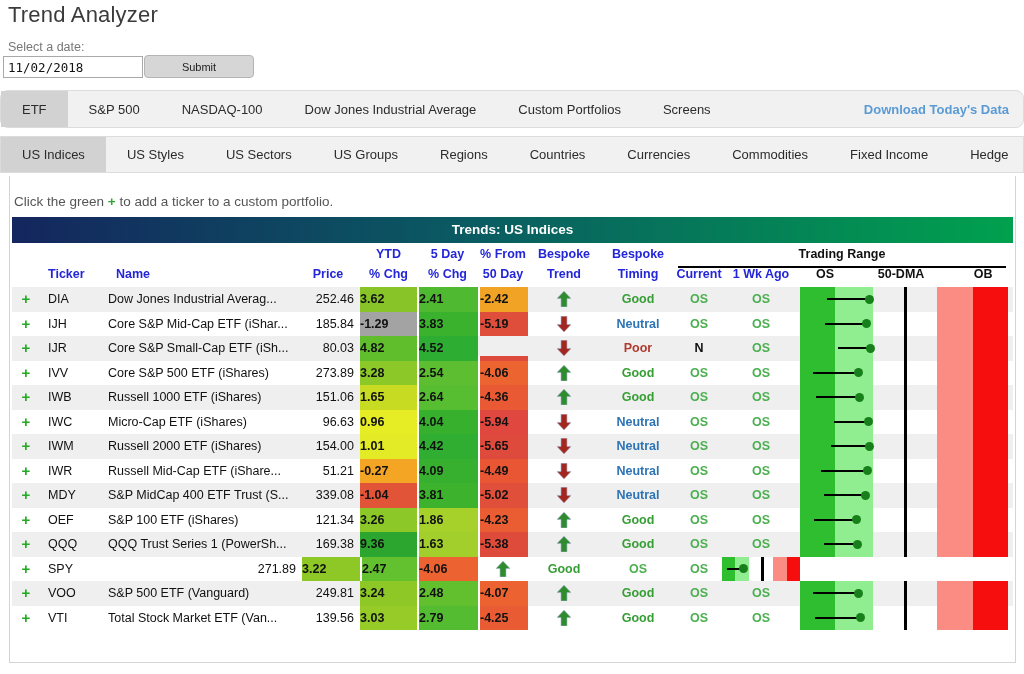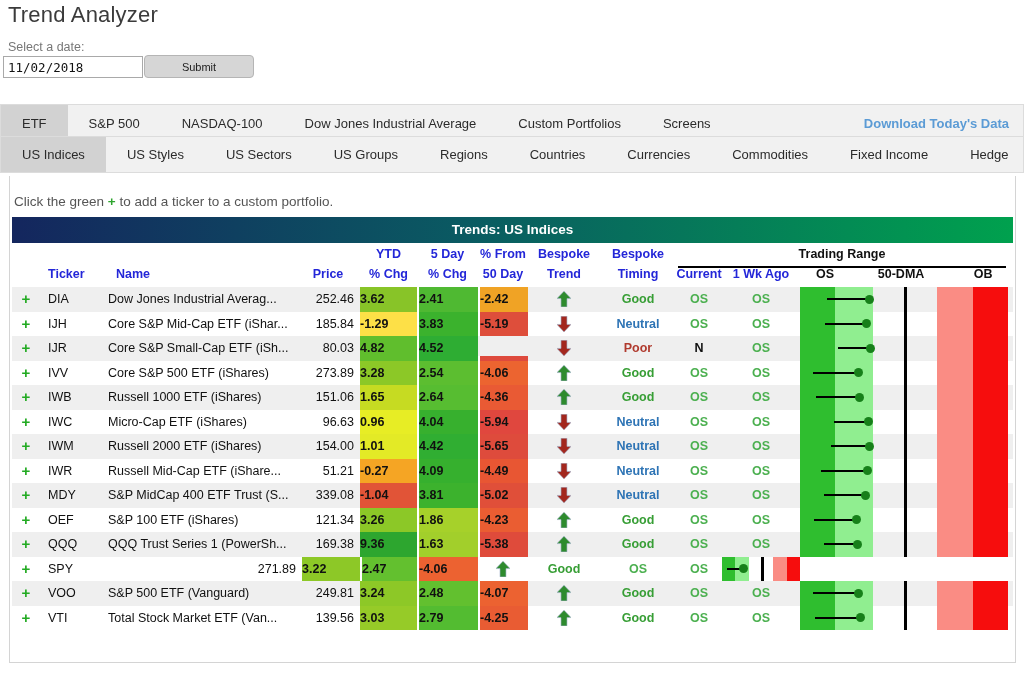--- a/index.html
+++ b/index.html
@@ -7,21 +7,21 @@
   .stage{position:relative;width:1024px;height:674px;background:#fff;overflow:hidden;}
 
   
   .page-title{position:absolute;left:8px;top:2px;font-size:22px;color:#3b3b3b;font-weight:400;letter-spacing:.2px;}
   .date-label{position:absolute;left:8px;top:40px;font-size:12.5px;color:#777;}
   .date-input{position:absolute;left:3px;top:56px;width:130px;height:18px;border:1px solid #a9a9a9;font-family:"DejaVu Sans Mono", monospace;font-size:12.5px;padding:1px 4px;color:#111;}
   .submit-btn{position:absolute;left:144px;top:55px;width:110px;height:23px;background:#d6d6d6;border:1px solid #b5b5b5;border-radius:4px;font-size:11px;color:#222;font-family:"Liberation Sans",sans-serif;}
 
   
   .tabbar{position:absolute;left:0;width:1022px;background:#f1f1f1;border:1px solid #dcdcdc;display:flex;align-items:stretch;}
-  .tabbar.primary{top:104px;height:36px;}
+  .tabbar.primary{top:90px;height:36px;border-radius:8px;}
   .tabbar.secondary{top:136px;height:35px;}
   .tab{display:flex;align-items:center;padding:0 21px;font-size:13px;color:#2b2b2b;cursor:default;white-space:nowrap;}
   .tab.active{background:#d2d2d2;}
   .tab-spacer{flex:1;}
   .download-link{display:flex;align-items:center;padding:0 14px;font-size:13px;font-weight:bold;color:#5b9bd5;white-space:nowrap;}
 
   
   .content{position:absolute;left:9px;top:176px;width:1005px;height:486px;border-left:1px solid #d4d4d4;border-right:1px solid #d4d4d4;border-bottom:1px solid #d4d4d4;background:#fff;}
   .info-date{margin:8px 0 2px 4px;font-size:13.5px;color:#555;}
   .info-hint{margin:18px 0 8px 4px;font-size:13.5px;color:#555;}
@@ -150,21 +150,21 @@
             <div class="range-dma" style="left: 50.2%; background: rgb(0, 0, 0);"></div>
             <div class="range-tail" style="left: 13%; width: 20.3%; background: rgb(0, 0, 0);"></div>
             <div class="range-dot" style="left: calc(33.3% - 4.5px); background: rgb(23, 128, 26);"></div>
           </div>
         </div>
         <div class="grid row even">
           <div class="cell c-plus">+</div>
           <div class="cell c-ticker">IJH</div>
           <div class="cell c-name">Core S&amp;P Mid-Cap ETF (iShar...</div>
           <div class="cell c-price">185.84</div>
-          <div class="cell c-heat" style="background: #fde047;">-1.29</div>
+          <div class="cell c-heat" style="background: #a3a3a3;">-1.29</div>
           <div class="cell c-heat gap" style="background: rgb(59, 178, 45);">3.83</div>
           <div class="cell c-heat gap" style="background: rgb(222, 78, 59);">-5.19</div>
           <div class="cell c-trend">
             <svg width="14" height="16" viewBox="0 0 16 18">
               <path transform="rotate(180 8 9)" d="M8 0 L16 8.5 H11.4 V18 H4.6 V8.5 H0 Z" fill="#a3271e" stroke="#9fb0c8" stroke-width="0.7"></path>
             </svg>
           </div>
           <div class="cell c-timing" style="color: rgb(46, 116, 181);">Neutral</div>
           <div class="cell c-status" style="color: rgb(76, 176, 80);">OS</div>
           <div class="cell c-status" style="color: rgb(76, 176, 80);">OS</div>

